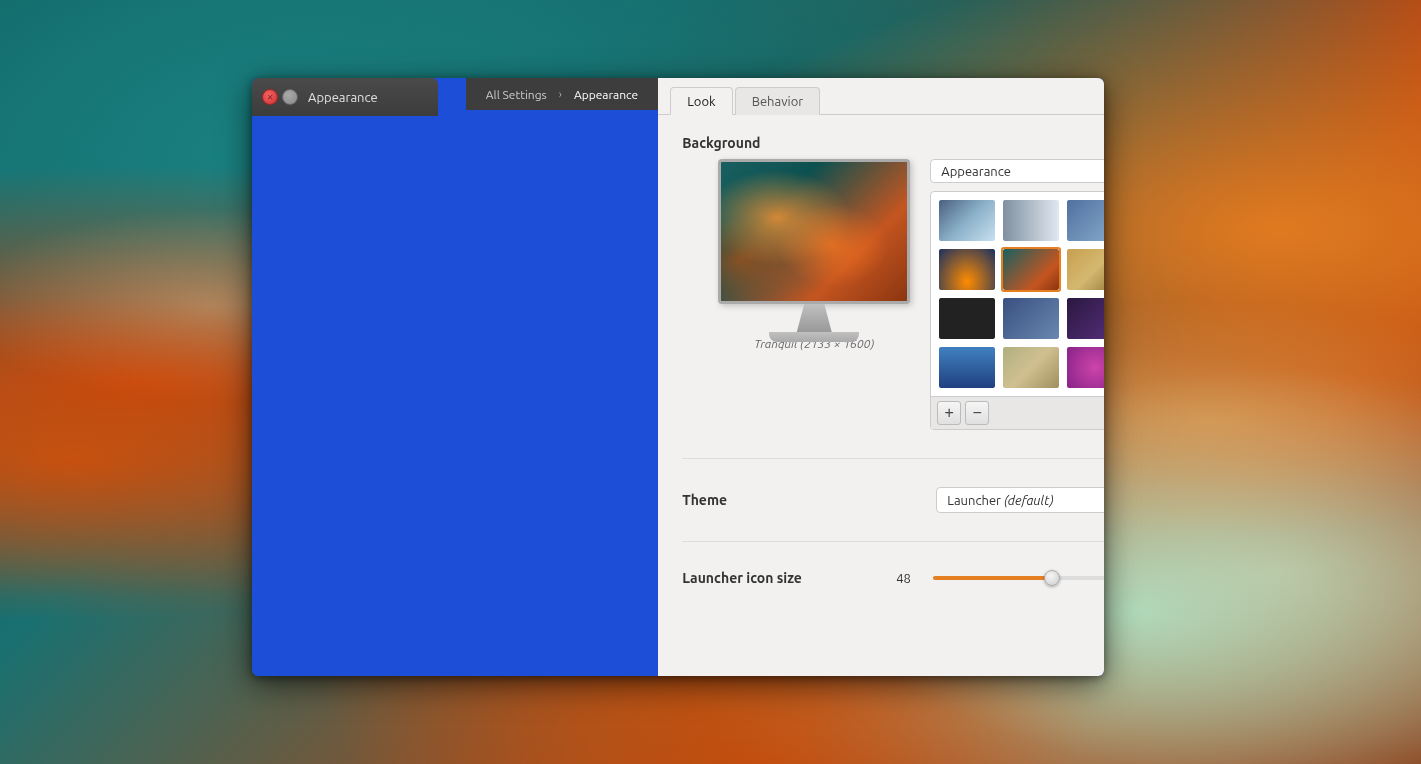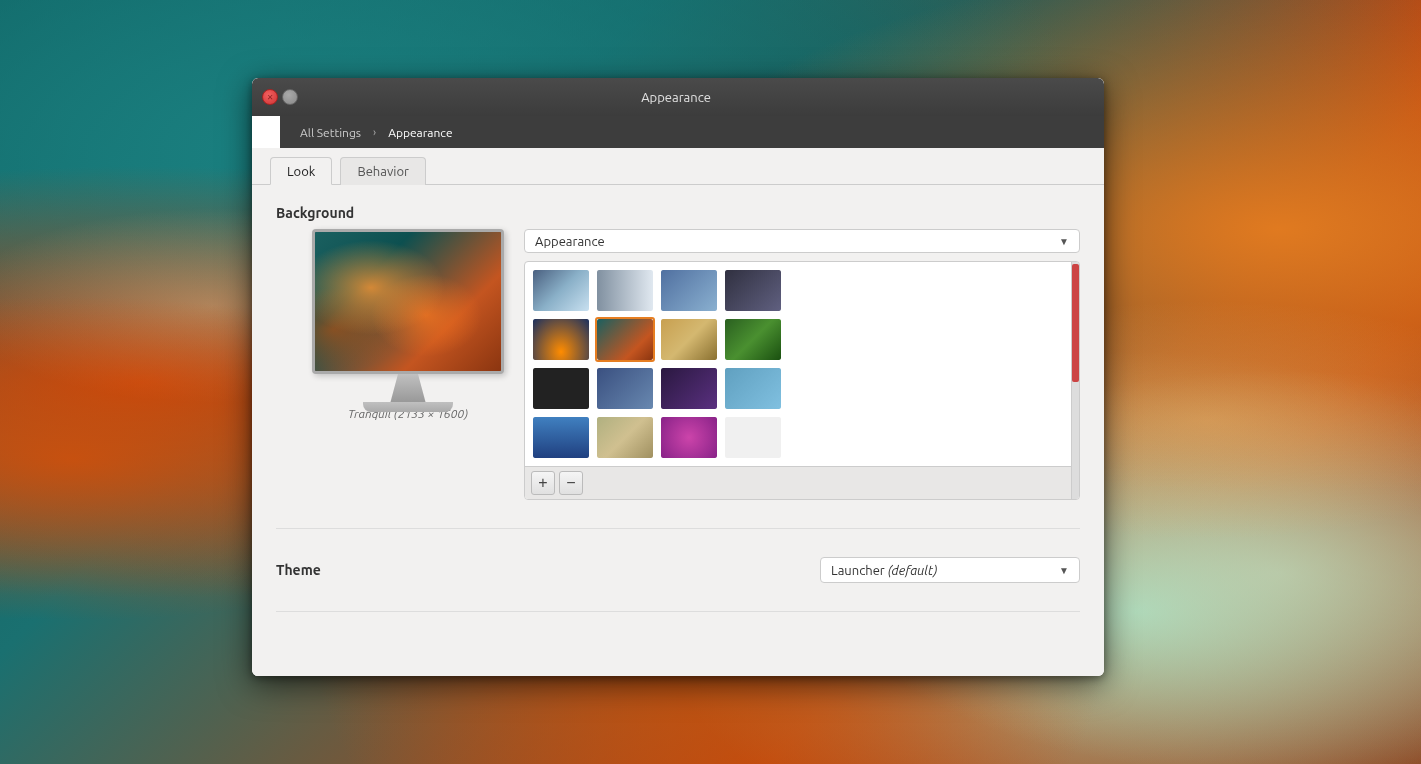--- a/index.html
+++ b/index.html
@@ -39,26 +39,26 @@
         radial-gradient(ellipse at 85% 55%, rgba(240,180,100,0.5) 0%, transparent 20%),
         radial-gradient(ellipse at 90% 75%, rgba(200,230,200,0.6) 0%, transparent 25%);
     }
 
     .window {
       position: absolute;
       left: 252px;
       top: 78px;
       width: 852px;
       height: 598px;
-      background: #ffffff;
+      background: #1d4ed8;
       border-radius: 6px;
       box-shadow: 0 8px 32px rgba(0,0,0,0.6), 0 2px 8px rgba(0,0,0,0.4);
       z-index: 10;
       display: flex;
-      flex-direction: column;
+      flex-direction: row;
       overflow: hidden;
     }
 
     .titlebar {
       background: linear-gradient(to bottom, #4a4a4a 0%, #3c3c3c 100%);
       height: 38px;
       display: flex;
       align-items: center;
       padding: 0 10px;
       flex-shrink: 0;
@@ -141,21 +141,20 @@
       border: 1px solid #cccccc;
       border-bottom: none;
       border-radius: 4px 4px 0 0;
       cursor: pointer;
       font-size: 13px;
       color: #555;
       background: #e8e7e6;
       margin-right: 2px;
       position: relative;
       bottom: -1px;
-      margin-left: 6px;
     }
     .tab.active {
       background: #f2f1f0;
       color: #222;
       border-bottom: 1px solid #f2f1f0;
       z-index: 1;
     }
 
     .panel {
       flex: 1;
@@ -538,16 +537,26 @@
         <div class="theme-dropdown" style="margin-left: auto; width:260px;">
           <span>
             <span>Launcher</span>&nbsp;<span style="font-style:italic;">(default)</span>
           </span>
           <span class="dropdown-arrow">▼</span>
         </div>
       </div>
 
       <div class="section-divider"></div>
 
+      <div class="theme-row">
+        <div class="section-label">Launcher icon size</div>
+        <div class="slider-row" style="flex:1; margin-left:auto; max-width:300px;">
+          <span class="slider-value">48</span>
+          <div class="slider-track">
+            <div class="slider-fill"></div>
+            <div class="slider-thumb"></div>
+          </div>
+        </div>
+      </div>
 
     </div>
   </div>
 </div>
 
 </body></html>

